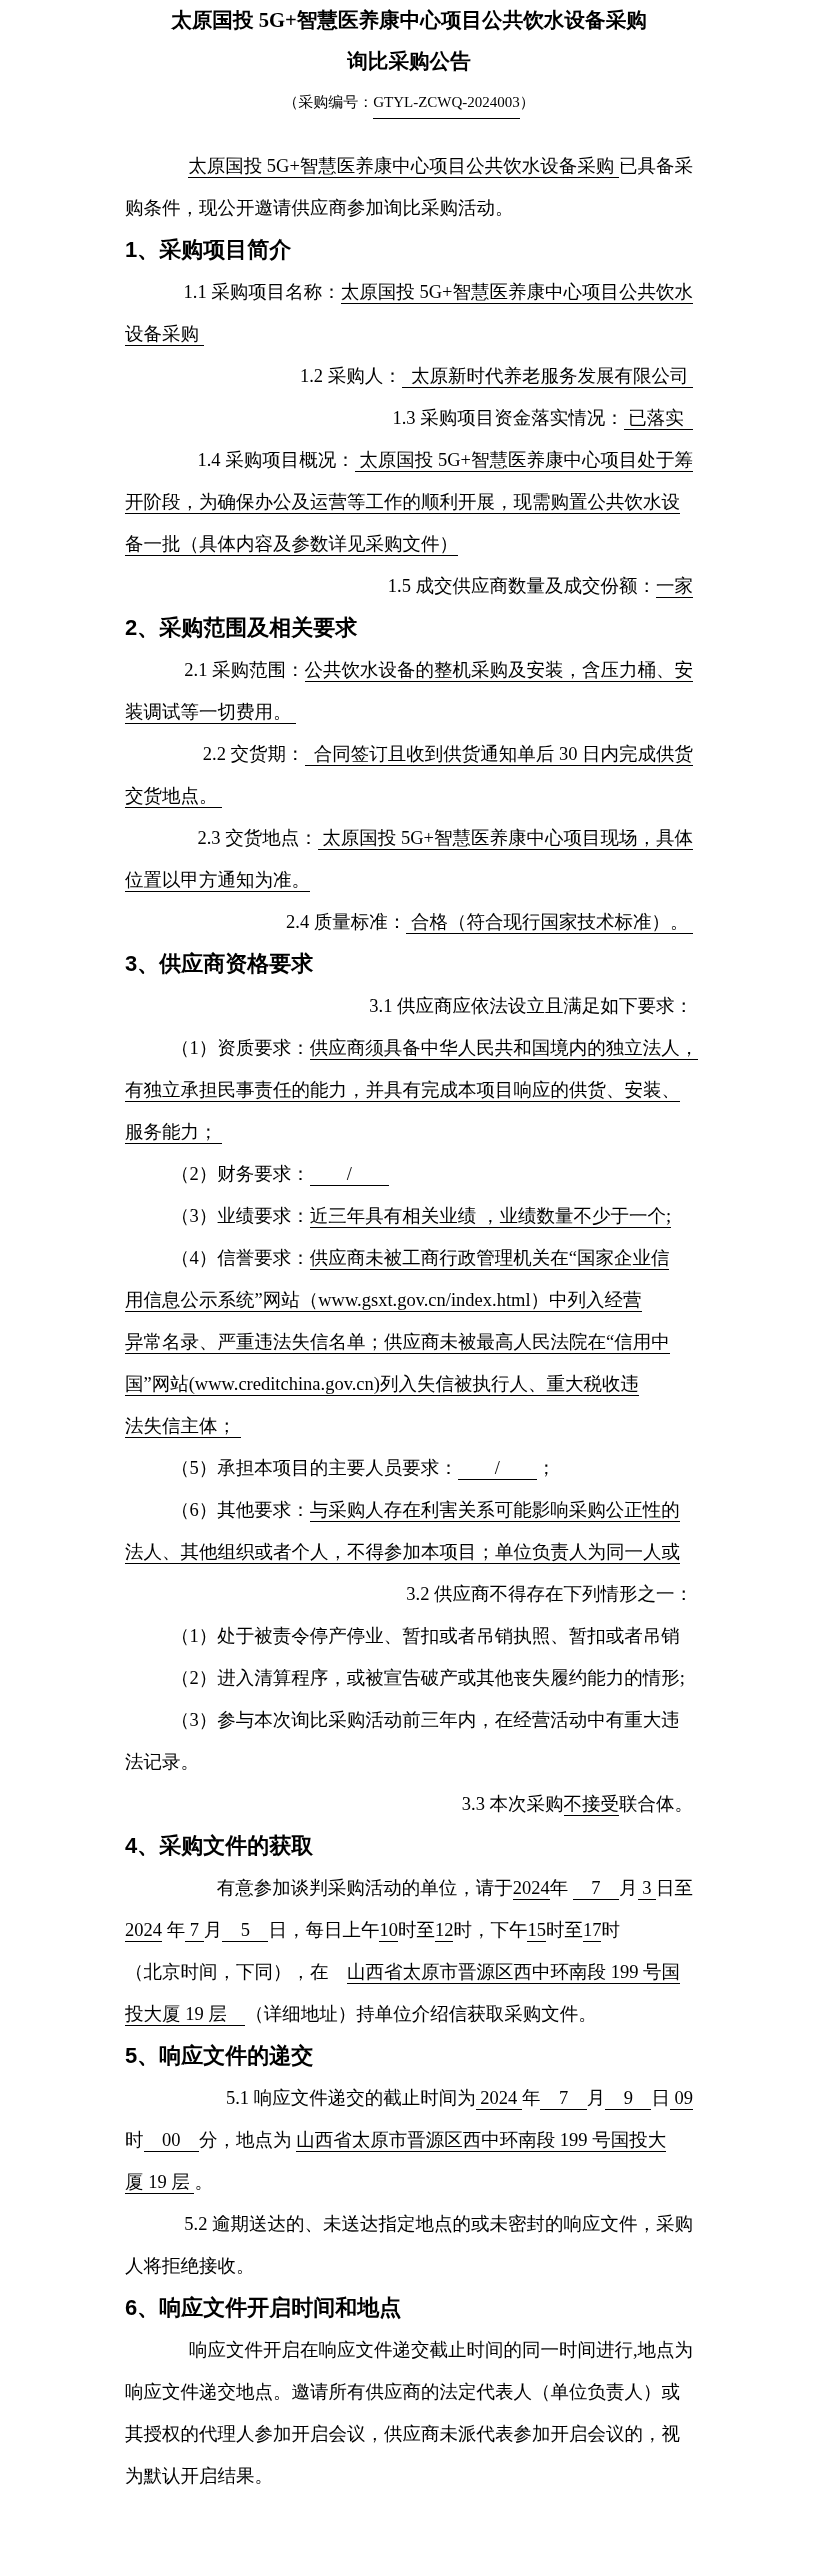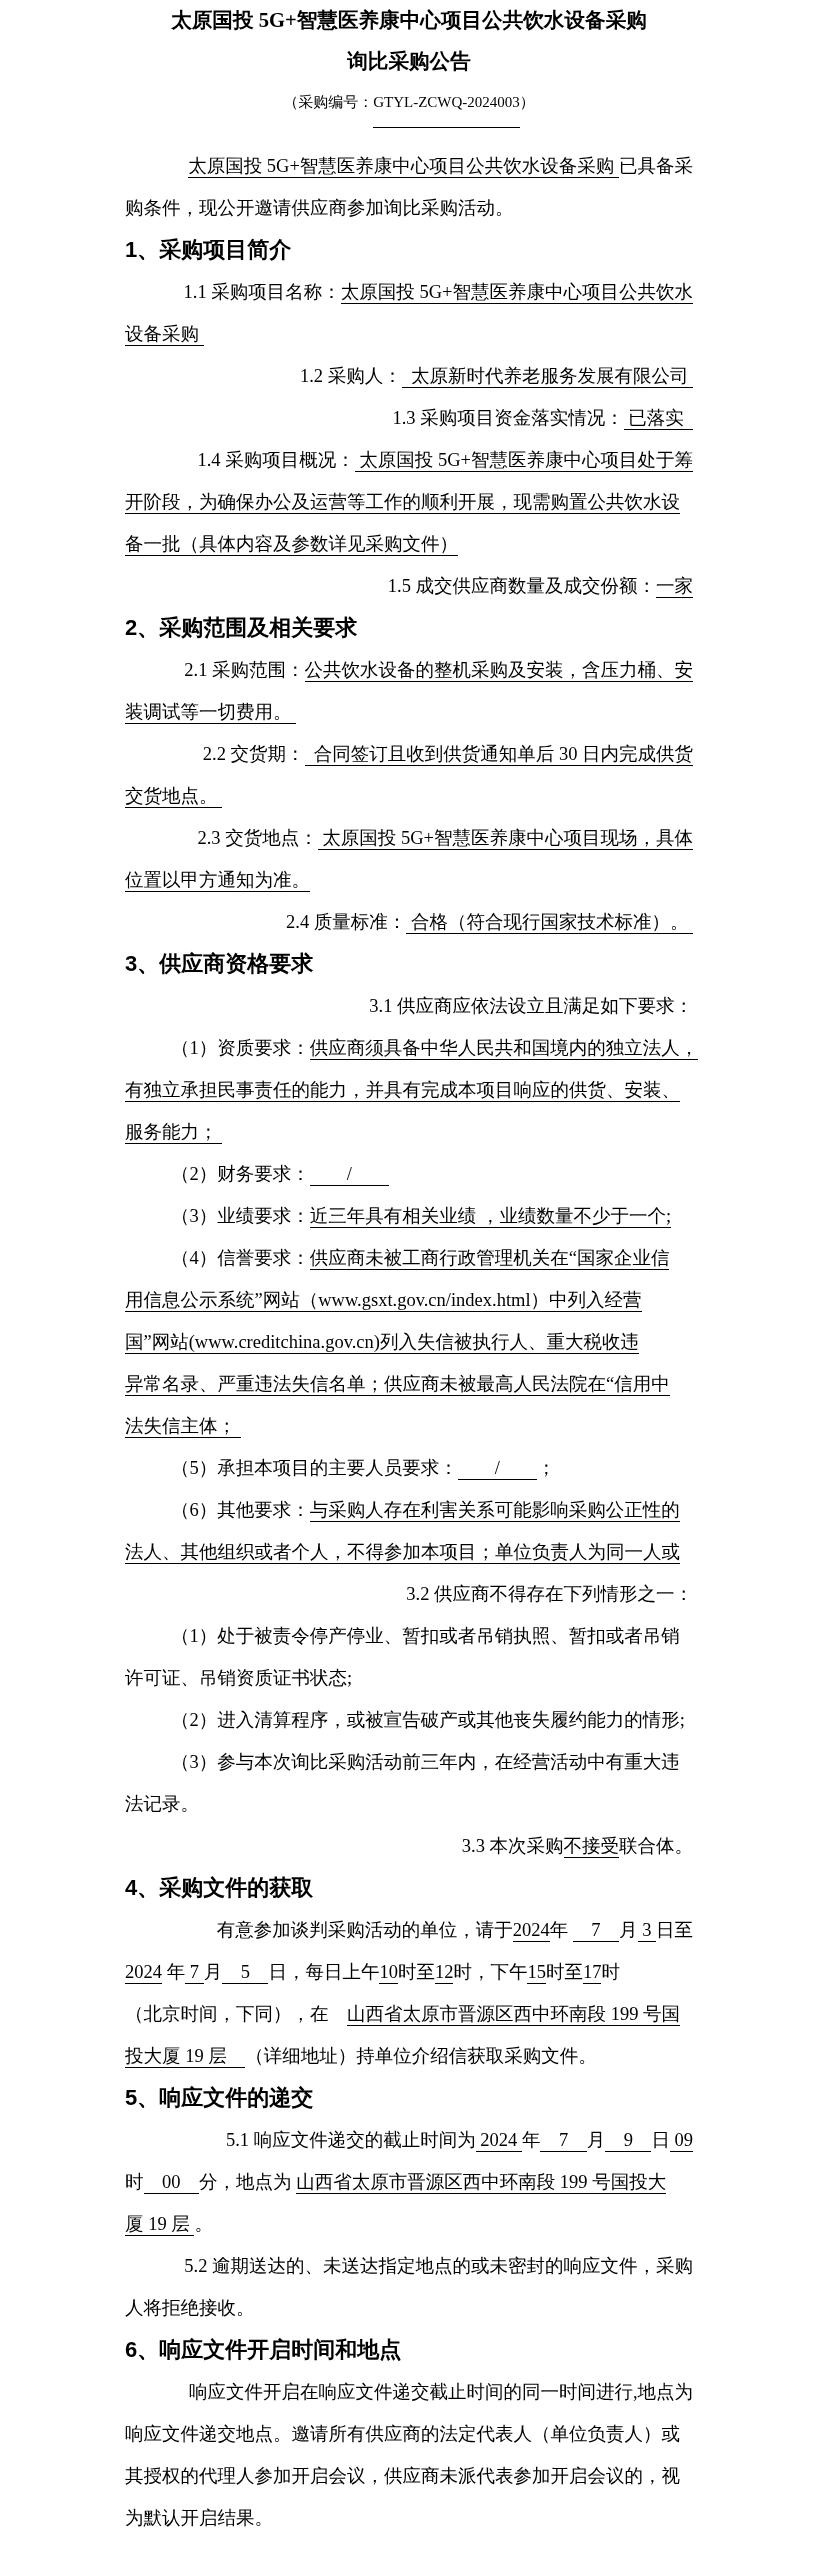--- a/index.html
+++ b/index.html
@@ -3,21 +3,21 @@
 <meta charset="utf-8">
 <style>
   html,body{margin:0;padding:0;background:#ffffff;color:#000000;}
   body{width:818px;height:3000px;overflow:hidden;}
   .page{position:relative;width:818px;height:3000px;box-sizing:border-box;
         padding:0 125px;background:#ffffff;}
   .title-line{font-family:"Liberation Serif","DejaVu Serif",serif;font-weight:bold;
         font-size:20.6px;height:41px;line-height:41px;text-align:center;white-space:pre;}
   .ref-line{font-family:"Liberation Serif","DejaVu Serif",serif;font-size:15px;
         height:41px;line-height:41px;text-align:center;white-space:pre;}
-  .ref-line .u{border-bottom:1px solid #000;padding-bottom:17px;}
+  .ref-line .u{border-bottom:1px solid #000;padding-bottom:8px;}
   .doc-body{padding-top:21.6px;}
   .line{font-family:"Liberation Serif","DejaVu Serif",serif;font-size:18.5px;
         height:42px;line-height:42px;white-space:pre;}
   .line.heading{font-family:"Liberation Sans","DejaVu Sans",sans-serif;
         font-weight:bold;font-size:22px;}
   .line.in1{padding-left:37px;text-align:right;}
   .line.in2{padding-left:46px;}
   .u{border-bottom:1.5px solid #000;padding-bottom:1.5px;}
 </style>
 </head>
@@ -49,29 +49,28 @@
       <div class="line in1"><span>2.4 质量标准：</span><span class="u"> 合格（符合现行国家技术标准）。 </span></div>
       <div class="line heading"><span>3、供应商资格要求</span></div>
       <div class="line in1"><span>3.1 供应商应依法设立且满足如下要求：</span></div>
       <div class="line in2"><span>（1）资质要求：</span><span class="u">供应商须具备中华人民共和国境内的独立法人，</span></div>
       <div class="line"><span class="u">有独立承担民事责任的能力，并具有完成本项目响应的供货、安装、</span></div>
       <div class="line"><span class="u">服务能力； </span></div>
       <div class="line in2"><span>（2）财务要求：</span><span class="u">　　/　　</span></div>
       <div class="line in2"><span>（3）业绩要求：</span><span class="u">近三年具有相关业绩 ，业绩数量不少于一个;</span></div>
       <div class="line in2"><span>（4）信誉要求：</span><span class="u">供应商未被工商行政管理机关在“国家企业信</span></div>
       <div class="line"><span class="u">用信息公示系统”网站（www.gsxt.gov.cn/index.html）中列入经营</span></div>
+      <div class="line"><span class="u">异常名录、严重违法失信名单；供应商未被最高人民法院在“信用中</span></div>
       <div class="line"><span class="u">国”网站(www.creditchina.gov.cn)列入失信被执行人、重大税收违</span></div>
-      <div class="line"><span class="u">异常名录、严重违法失信名单；供应商未被最高人民法院在“信用中</span></div>
       <div class="line"><span class="u">法失信主体； </span></div>
       <div class="line in2"><span>（5）承担本项目的主要人员要求：</span><span class="u">　　/　　</span><span>；</span></div>
       <div class="line in2"><span>（6）其他要求：</span><span class="u">与采购人存在利害关系可能影响采购公正性的</span></div>
       <div class="line"><span class="u">法人、其他组织或者个人，不得参加本项目；单位负责人为同一人或</span></div>
       <div class="line in1"><span>3.2 供应商不得存在下列情形之一：</span></div>
       <div class="line in2"><span>（1）处于被责令停产停业、暂扣或者吊销执照、暂扣或者吊销</span></div>
-      <div class="line"><span>许可证、吊销资质证书状态;</span></div>
       <div class="line in2"><span>（2）进入清算程序，或被宣告破产或其他丧失履约能力的情形;</span></div>
       <div class="line in2"><span>（3）参与本次询比采购活动前三年内，在经营活动中有重大违</span></div>
       <div class="line"><span>法记录。</span></div>
       <div class="line in1"><span>3.3 本次采购</span><span class="u">不接受</span><span>联合体。</span></div>
       <div class="line heading"><span>4、采购文件的获取</span></div>
       <div class="line in1"><span>有意参加谈判采购活动的单位，请于</span><span class="u">2024</span><span>年 </span><span class="u">　7　</span><span>月</span><span class="u"> 3 </span><span>日至</span></div>
       <div class="line"><span class="u">2024</span><span> 年</span><span class="u"> 7 </span><span>月</span><span class="u">　5　</span><span>日，每日上午</span><span class="u">10</span><span>时至</span><span class="u">12</span><span>时，下午</span><span class="u">15</span><span>时至</span><span class="u">17</span><span>时</span></div>
       <div class="line"><span>（北京时间，下同），在　</span><span class="u">山西省太原市晋源区西中环南段 199 号国</span></div>
       <div class="line"><span class="u">投大厦 19 层　</span><span>（详细地址）持单位介绍信获取采购文件。</span></div>
       <div class="line heading"><span>5、响应文件的递交</span></div>

